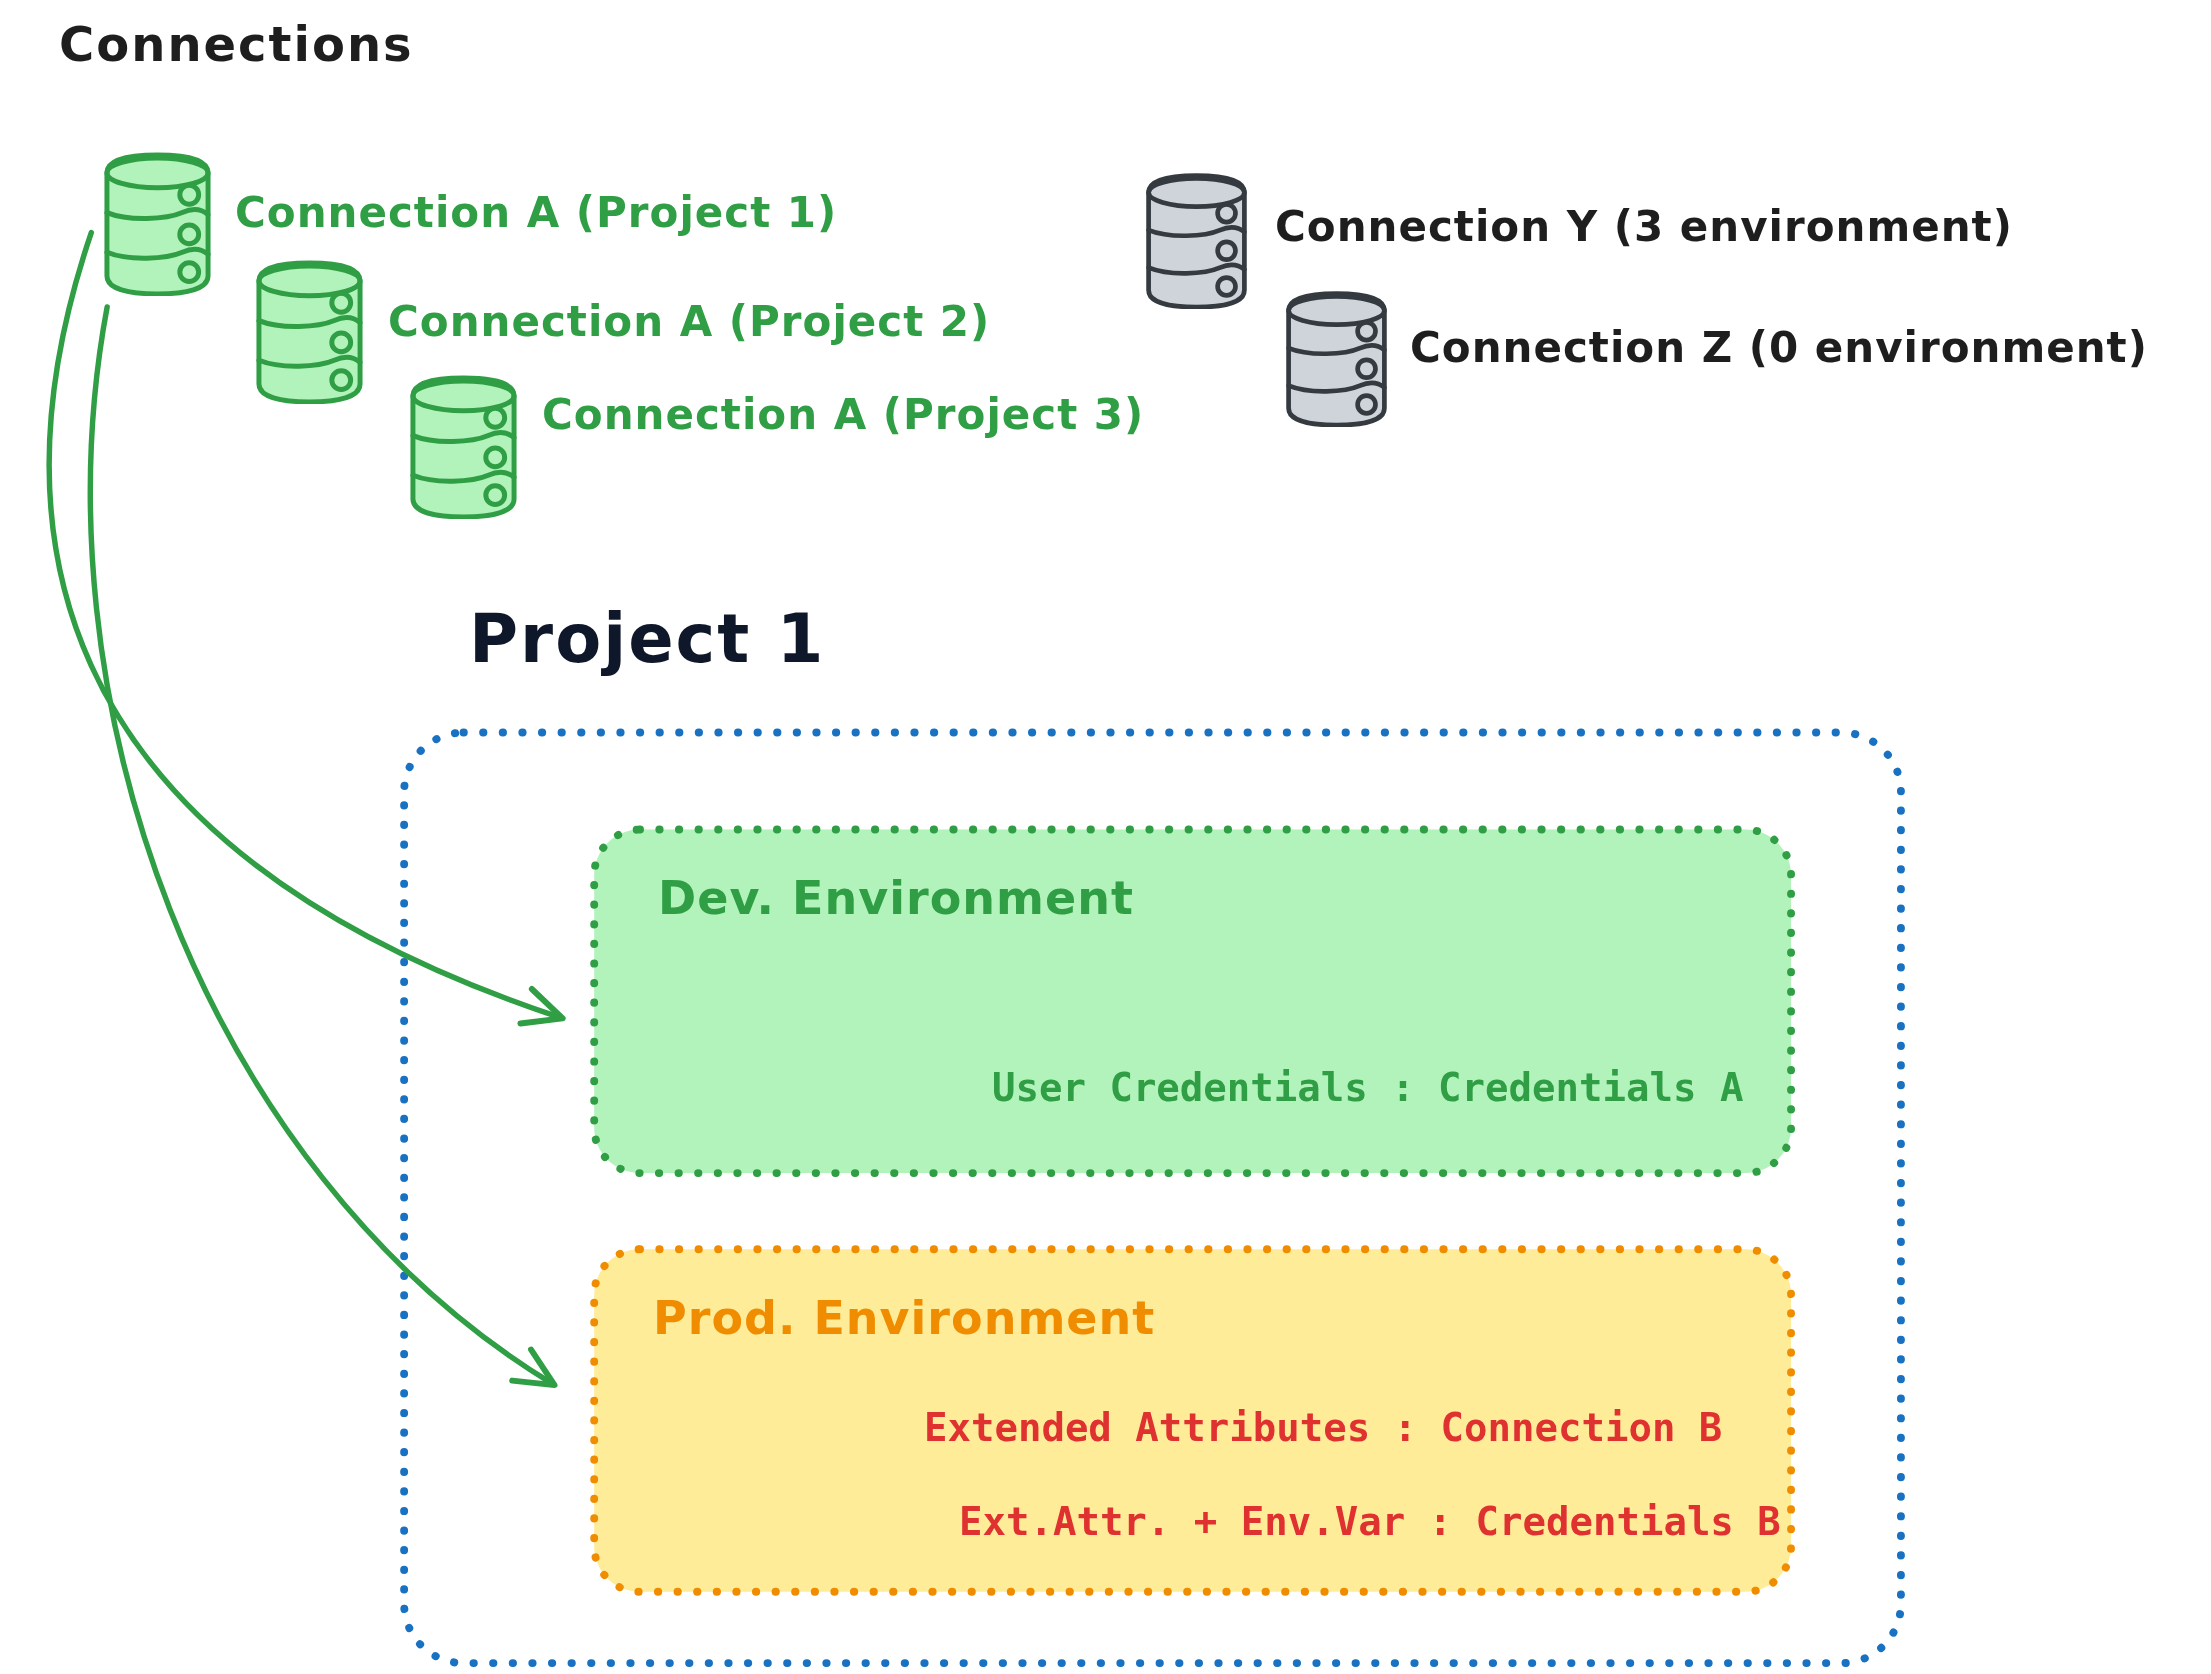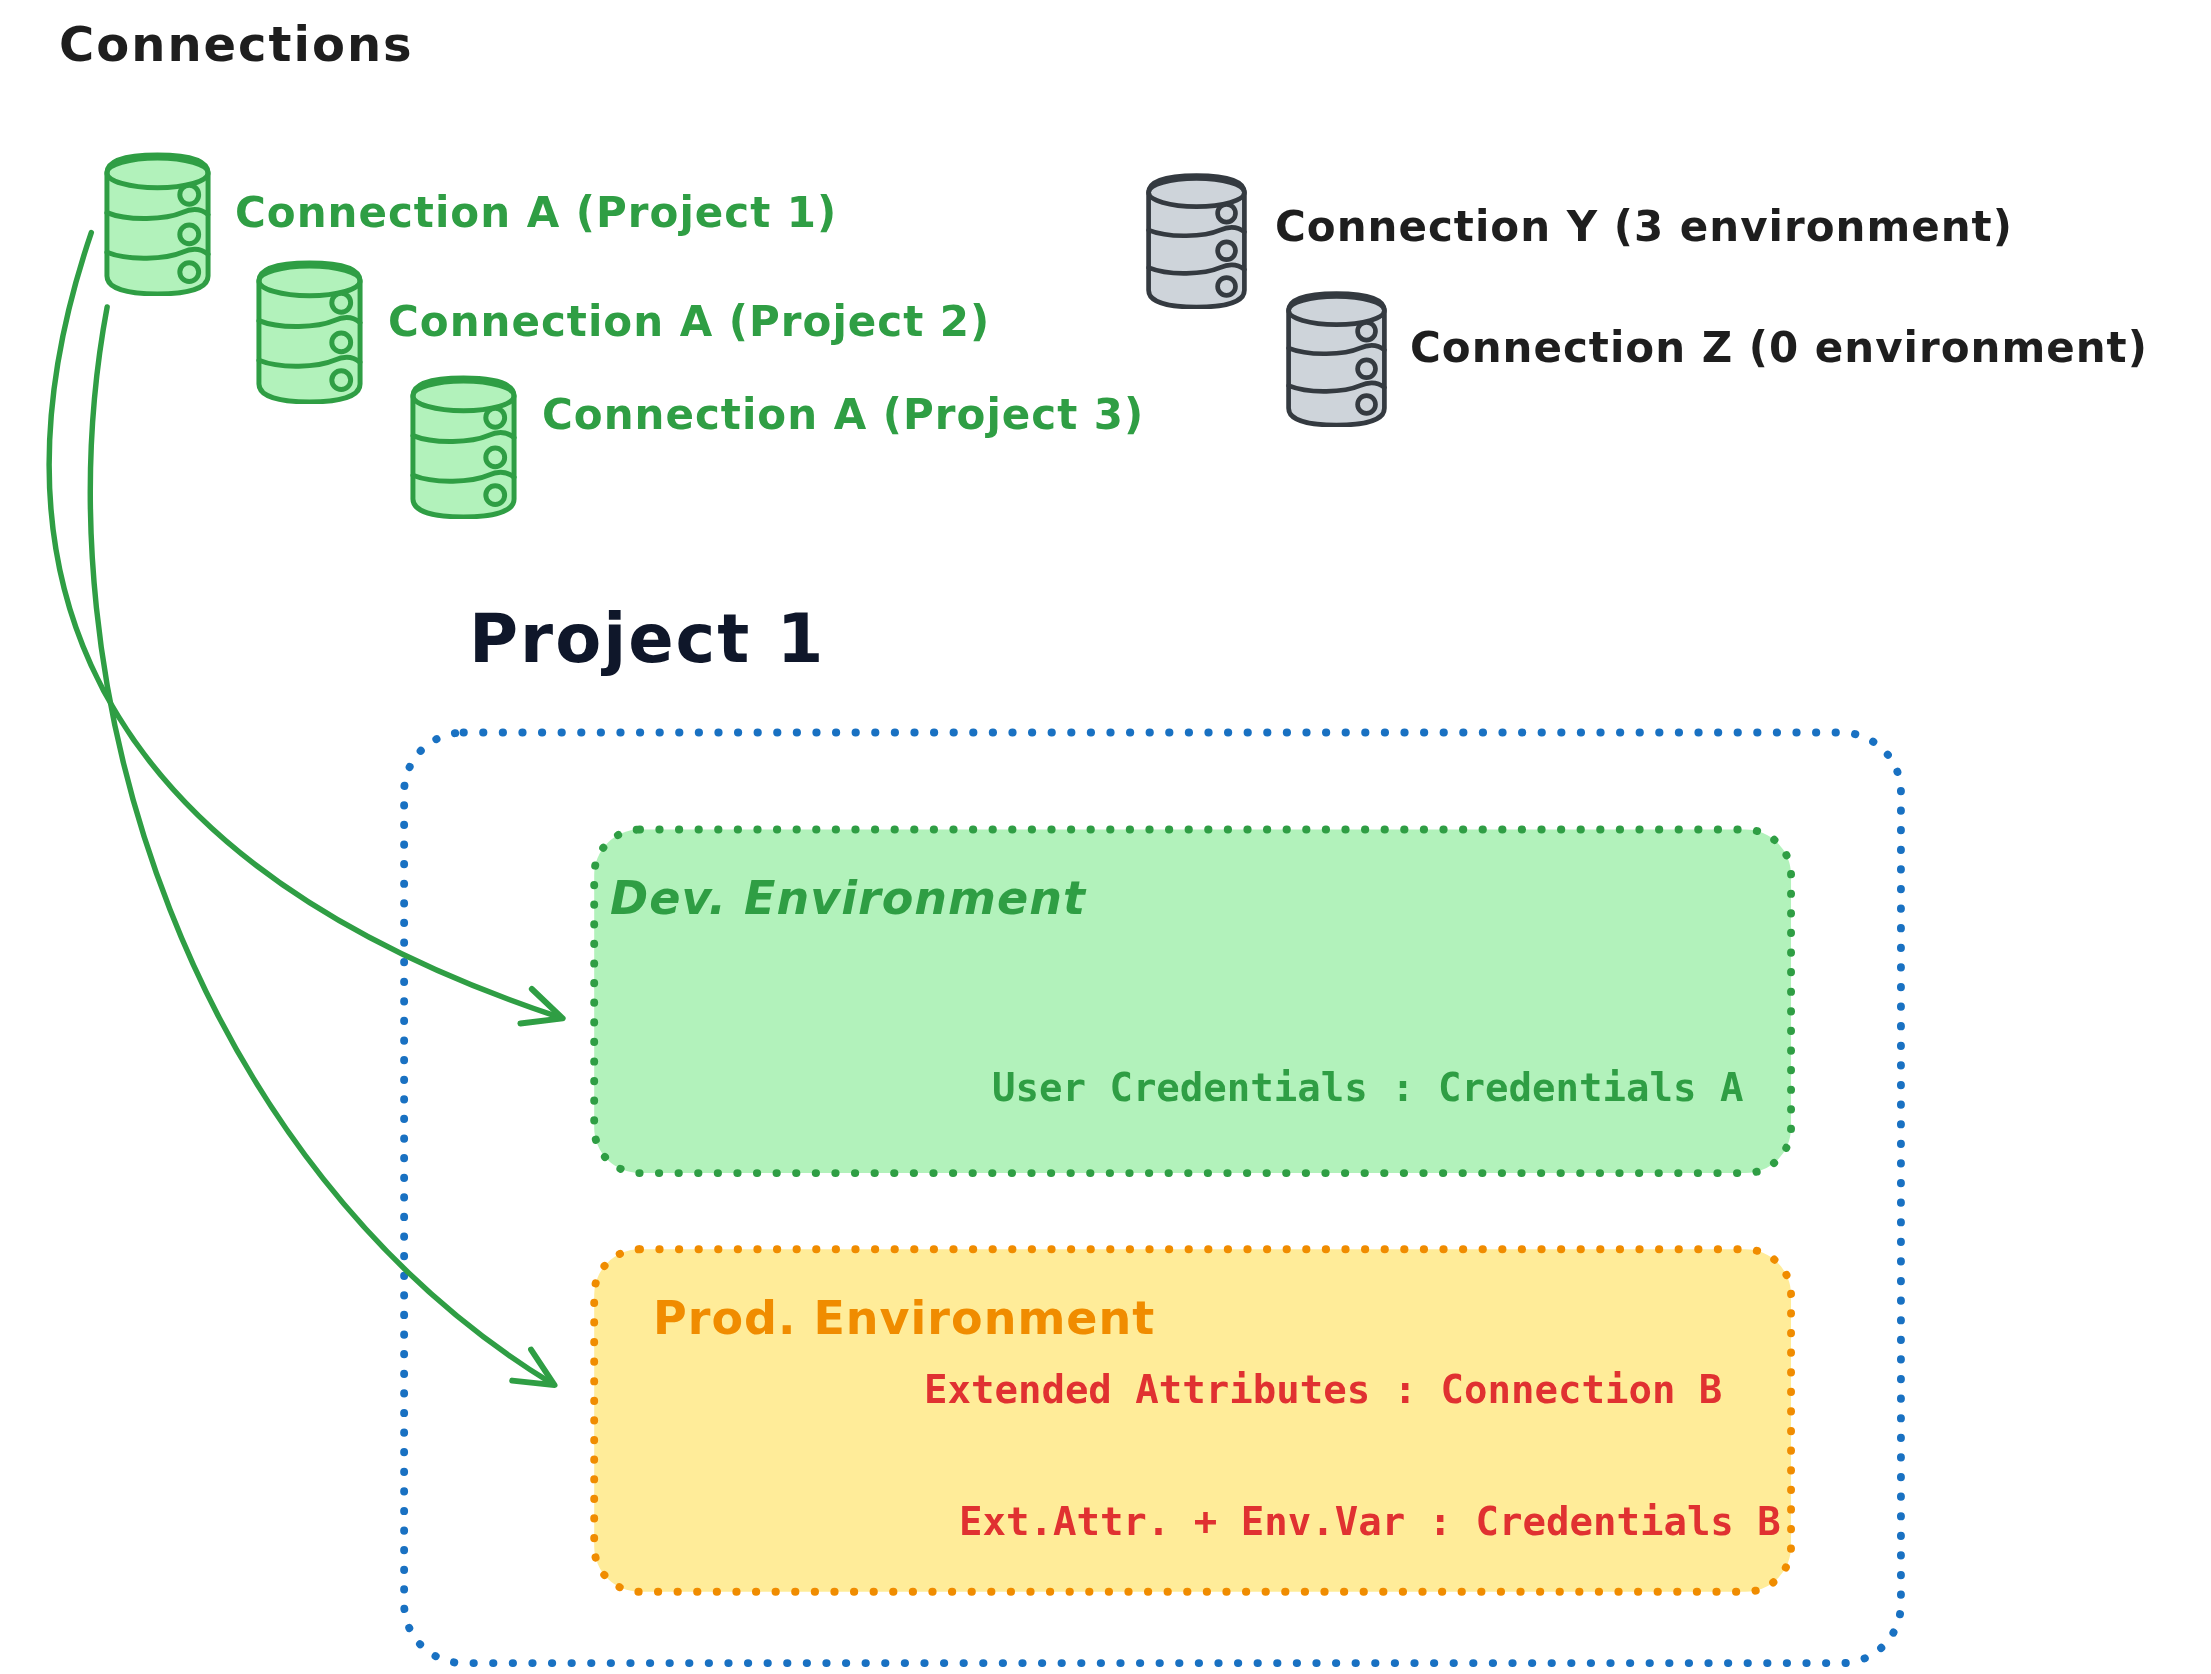--- a/index.html
+++ b/index.html
@@ -101,21 +101,21 @@
     <circle cx="91" cy="46" r="9.5" fill="none" stroke="#343a40" stroke-width="5"></circle>
     <circle cx="91" cy="86" r="9.5" fill="none" stroke="#343a40" stroke-width="5"></circle>
     <circle cx="91" cy="124" r="9.5" fill="none" stroke="#343a40" stroke-width="5"></circle>
   </svg>
 
   <div class="abs hand lbl-black" style="left:1275px;top:202px;">Connection Y (3 environment)</div>
   <div class="abs hand lbl-black" style="left:1410px;top:323px;">Connection Z (0 environment)</div>
 
   <div class="abs hand lbl-blue" style="left:469px;top:600px;">Project 1</div>
 
-  <div class="abs hand env-title-green" style="left:610px;top:871px;font-style:italic;">Dev. Environment</div>
+  <div class="abs hand env-title-green" style="left:658px;top:871px;">Dev. Environment</div>
   <div class="abs mono map-green" style="left:992px;top:1065px;">User Credentials : Credentials A</div>
 
   <div class="abs hand env-title-orange" style="left:653px;top:1291px;">Prod. Environment</div>
-  <div class="abs mono map-red" style="left:924px;top:1364px;">Extended Attributes : Connection B</div>
+  <div class="abs mono map-red" style="left:924px;top:1402px;">Extended Attributes : Connection B</div>
   <div class="abs mono map-red" style="left:959px;top:1496px;">Ext.Attr. + Env.Var : Credentials B</div>
 
 </div>
 
 
 </body></html>

